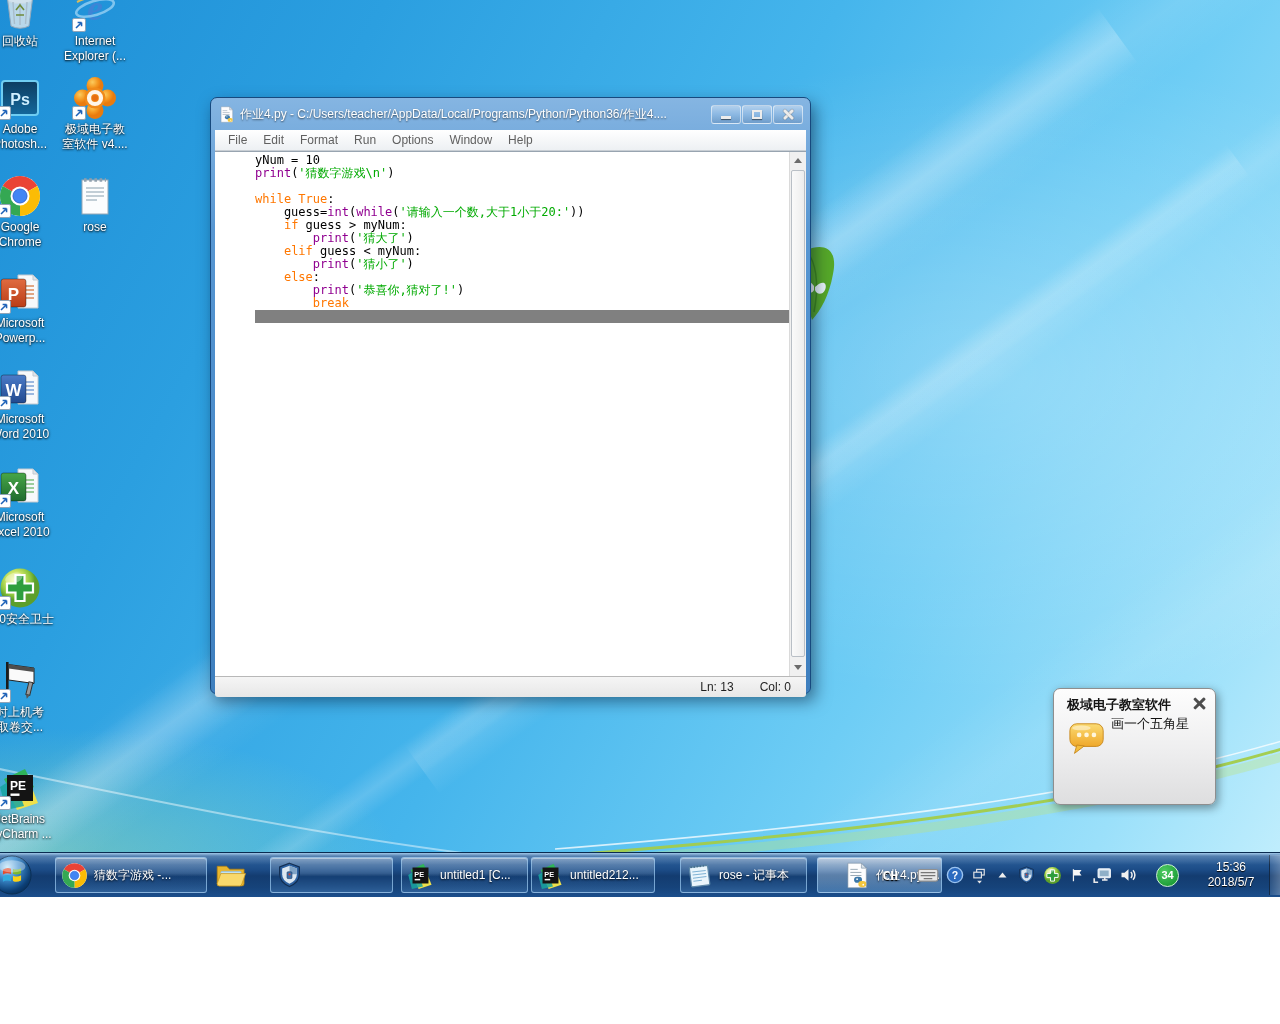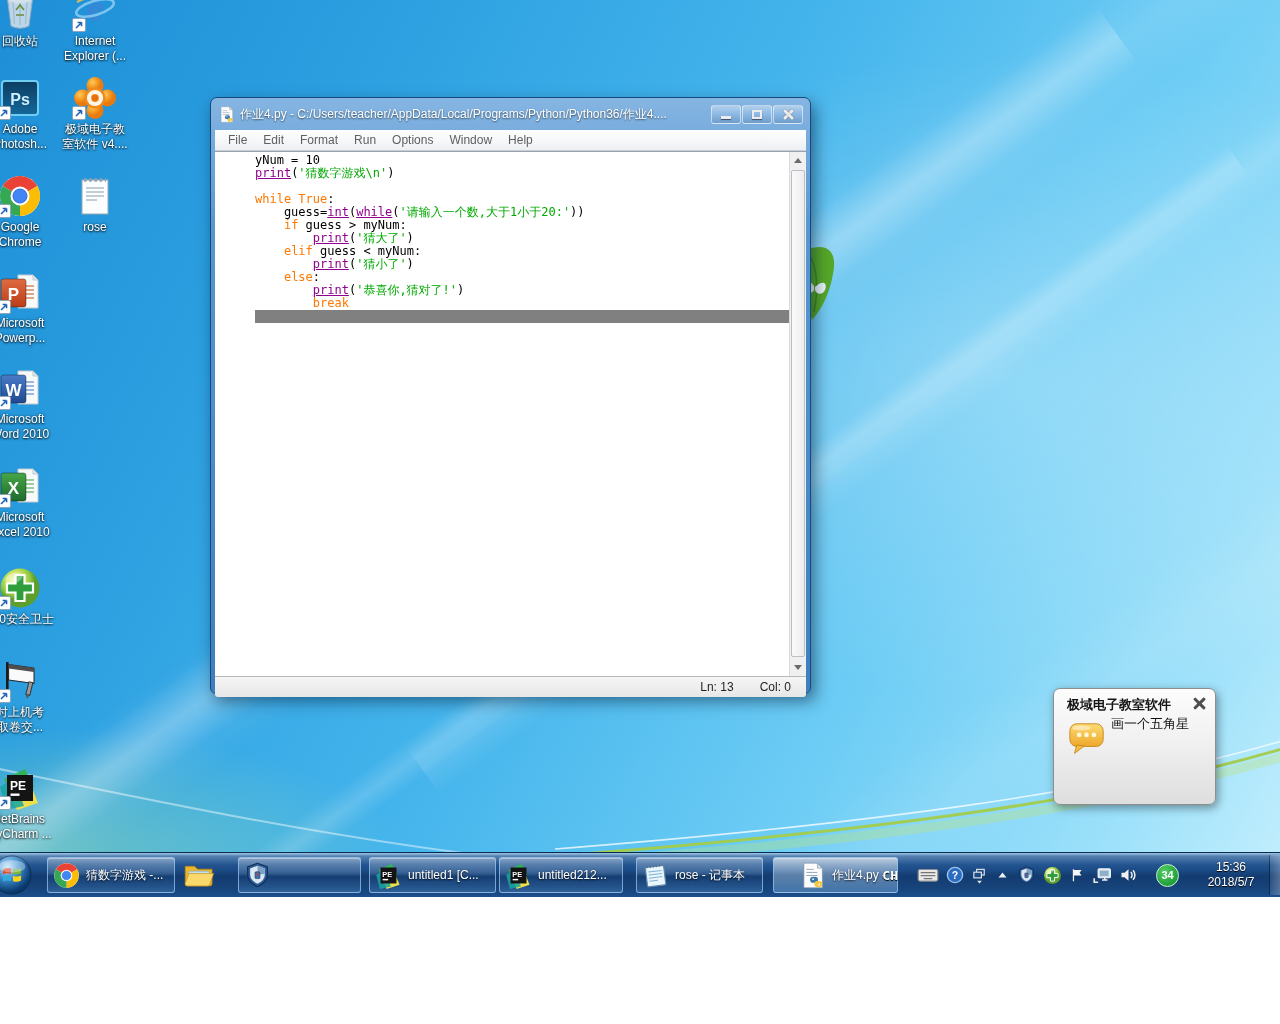--- a/index.html
+++ b/index.html
@@ -44,21 +44,21 @@
     background:#ECECEC; border-radius:1px; box-shadow:0 0 1px rgba(0,0,0,.6); }
   .g-x::before { transform:rotate(45deg); } .g-x::after { transform:rotate(-45deg); }
   .menubar { height:21px; background:linear-gradient(#FFFFFF,#EDF0F3); border-bottom:1px solid #C8CED4;
     display:flex; align-items:center; padding-left:5px; }
   .menu-item { padding:6px 8px; color:#606060; font:12px "Liberation Sans",sans-serif; cursor:default; }
   .editor-wrap { position:relative; background:#fff; height:525px; border-top:1px solid #98A4B0; }
   .editor { position:absolute; left:0; top:0; right:17px; bottom:0; overflow:hidden; padding:2px 0 0 4px;
     font:12px/13px "DejaVu Sans Mono",monospace; color:#000; cursor:text;margin-left:36px; }
   .code-line { height:13px; white-space:pre; }
   .code-line.selected { background:#808080; }
-  .tok-k { color:#ff7700; } .tok-b { color:#900090;text-decoration:underline; } .tok-s { color:#00aa00; } .tok-n { color:#000; }
+  .tok-k { color:#ff7700; } .tok-b { color:#900090; } .tok-s { color:#00aa00; } .tok-n { color:#000; }
   .scrollbar { position:absolute; right:0; top:0; bottom:0; width:17px; background:#F0F0F0; border-left:1px solid #DADADA; }
   .sb-arrow { position:absolute; left:0; width:16px; height:17px; display:flex; align-items:center; justify-content:center; }
   .sb-arrow.up { top:0; } .sb-arrow.down { bottom:0; }
   .tri-up { width:0; height:0; border-left:4px solid transparent; border-right:4px solid transparent; border-bottom:5px solid #6B6B6B; }
   .tri-down { width:0; height:0; border-left:4px solid transparent; border-right:4px solid transparent; border-top:5px solid #6B6B6B; }
   .sb-thumb { position:absolute; left:1px; top:18px; bottom:19px; width:14px;
     background:linear-gradient(90deg,#FAFAFA,#EDEDED); border:1px solid #B9BfC6; border-radius:2px; }
   .statusbar { height:21px; background:linear-gradient(#F5F5F5,#E7E7E7); border-top:1px solid #B8B8B8;
     display:flex; justify-content:flex-end; align-items:center; gap:26px; padding-right:15px;
     font:12px "Liberation Sans",sans-serif; color:#1F1F1F; border-radius:0 0 3px 3px; }
@@ -468,21 +468,21 @@
               </radialGradient>
             </defs>
    <circle cx="22" cy="22" r="20" fill="url(#gorb)" stroke="#0A2E52"></circle>
    <path d="M12.5 16.5 Q17 13.5 21 15.5 L21 21 Q16.5 19 12.5 21.5 Z" fill="#E44C2C"></path>
    <path d="M23 15.6 Q27.5 17.3 31.5 14.8 L31.5 20.3 Q27 22.3 23 20.8 Z" fill="#7DB72F"></path>
    <path d="M12.5 23.5 Q17 21 21 23 L21 28.5 Q16.5 26.6 12.5 29 Z" fill="#31AADD"></path>
    <path d="M23 22.8 Q27.5 24.8 31.5 22.3 L31.5 27.8 Q27 30.3 23 28.3 Z" fill="#FBD116"></path>
    <ellipse cx="22" cy="13" rx="14" ry="6.5" fill="rgba(255,255,255,.35)"></ellipse>
           </svg></div>
       <div class="tbs" id="task-buttons">
-          <div class="tb-btn" style="width: 128px; margin-left: 4px;">
+          <div class="tb-btn" style="width: 152px; margin-left: 12px;">
             <span style="display:flex;flex:none;">
               <svg xmlns="http://www.w3.org/2000/svg" width="27" height="27" viewBox="0 0 44 44">
                 <circle cx="22" cy="22" r="20" fill="#fff"></circle>
    <path d="M22 22 L22 2 A20 20 0 0 1 39.32 32 Z" fill="#EA4335" transform="rotate(-60 22 22)"></path>
    <path d="M22 22 L22 2 A20 20 0 0 1 39.32 32 Z" fill="#FBBC05" transform="rotate(60 22 22)"></path>
    <path d="M22 22 L22 2 A20 20 0 0 1 39.32 32 Z" fill="#34A853" transform="rotate(180 22 22)"></path>
    <circle cx="22" cy="22" r="9.5" fill="#fff"></circle>
                 <circle cx="22" cy="22" r="7" fill="#4285F4" stroke="#3367D6"></circle>
               </svg>
             </span>
@@ -527,21 +527,21 @@
                 <polygon points="6,13 27,3 36,21 15,31" fill="#2FB45A"></polygon>
    <polygon points="11,27 32,17 40,37 19,44" fill="#EFE04B"></polygon>
    <polygon points="2,21 16,12 26,40 8,44" fill="#18A5A0" opacity=".85"></polygon>
    <rect x="9" y="9" width="26" height="26" fill="#141414"></rect>
    <text x="12" y="24" font-family="Liberation Sans" ,sans-serif="" font-size="12" font-weight="bold" fill="#fff">PE</text>
    <rect x="12.5" y="27.5" width="9" height="2.4" fill="#fff"></rect>
               </svg>
             </span>
             <span>untitled212...</span>
           </div>
-          <div class="tb-btn" style="width: 127px; margin-left: 13px;">
+          <div class="tb-btn" style="width: 127px; margin-left: 25px;">
             <span style="display:flex;flex:none;">
               <svg xmlns="http://www.w3.org/2000/svg" width="27" height="27" viewBox="0 0 44 44">
                 <g transform="rotate(-7 22 22)">
                   <rect x="7" y="7" width="30" height="32" rx="2" fill="#EAF5FC" stroke="#5E88A8" stroke-width="2"></rect>
    <path d="M11 15 h22 M11 20 h22 M11 25 h22 M11 30 h14" stroke="#7FB2D4" stroke-width="1.6"></path>
    <path d="M9 7 h26" stroke="#48708E" stroke-width="3" stroke-dasharray="2.5 2.5"></path>
                 </g>
               </svg>
             </span>
             <span>rose - 记事本</span>

